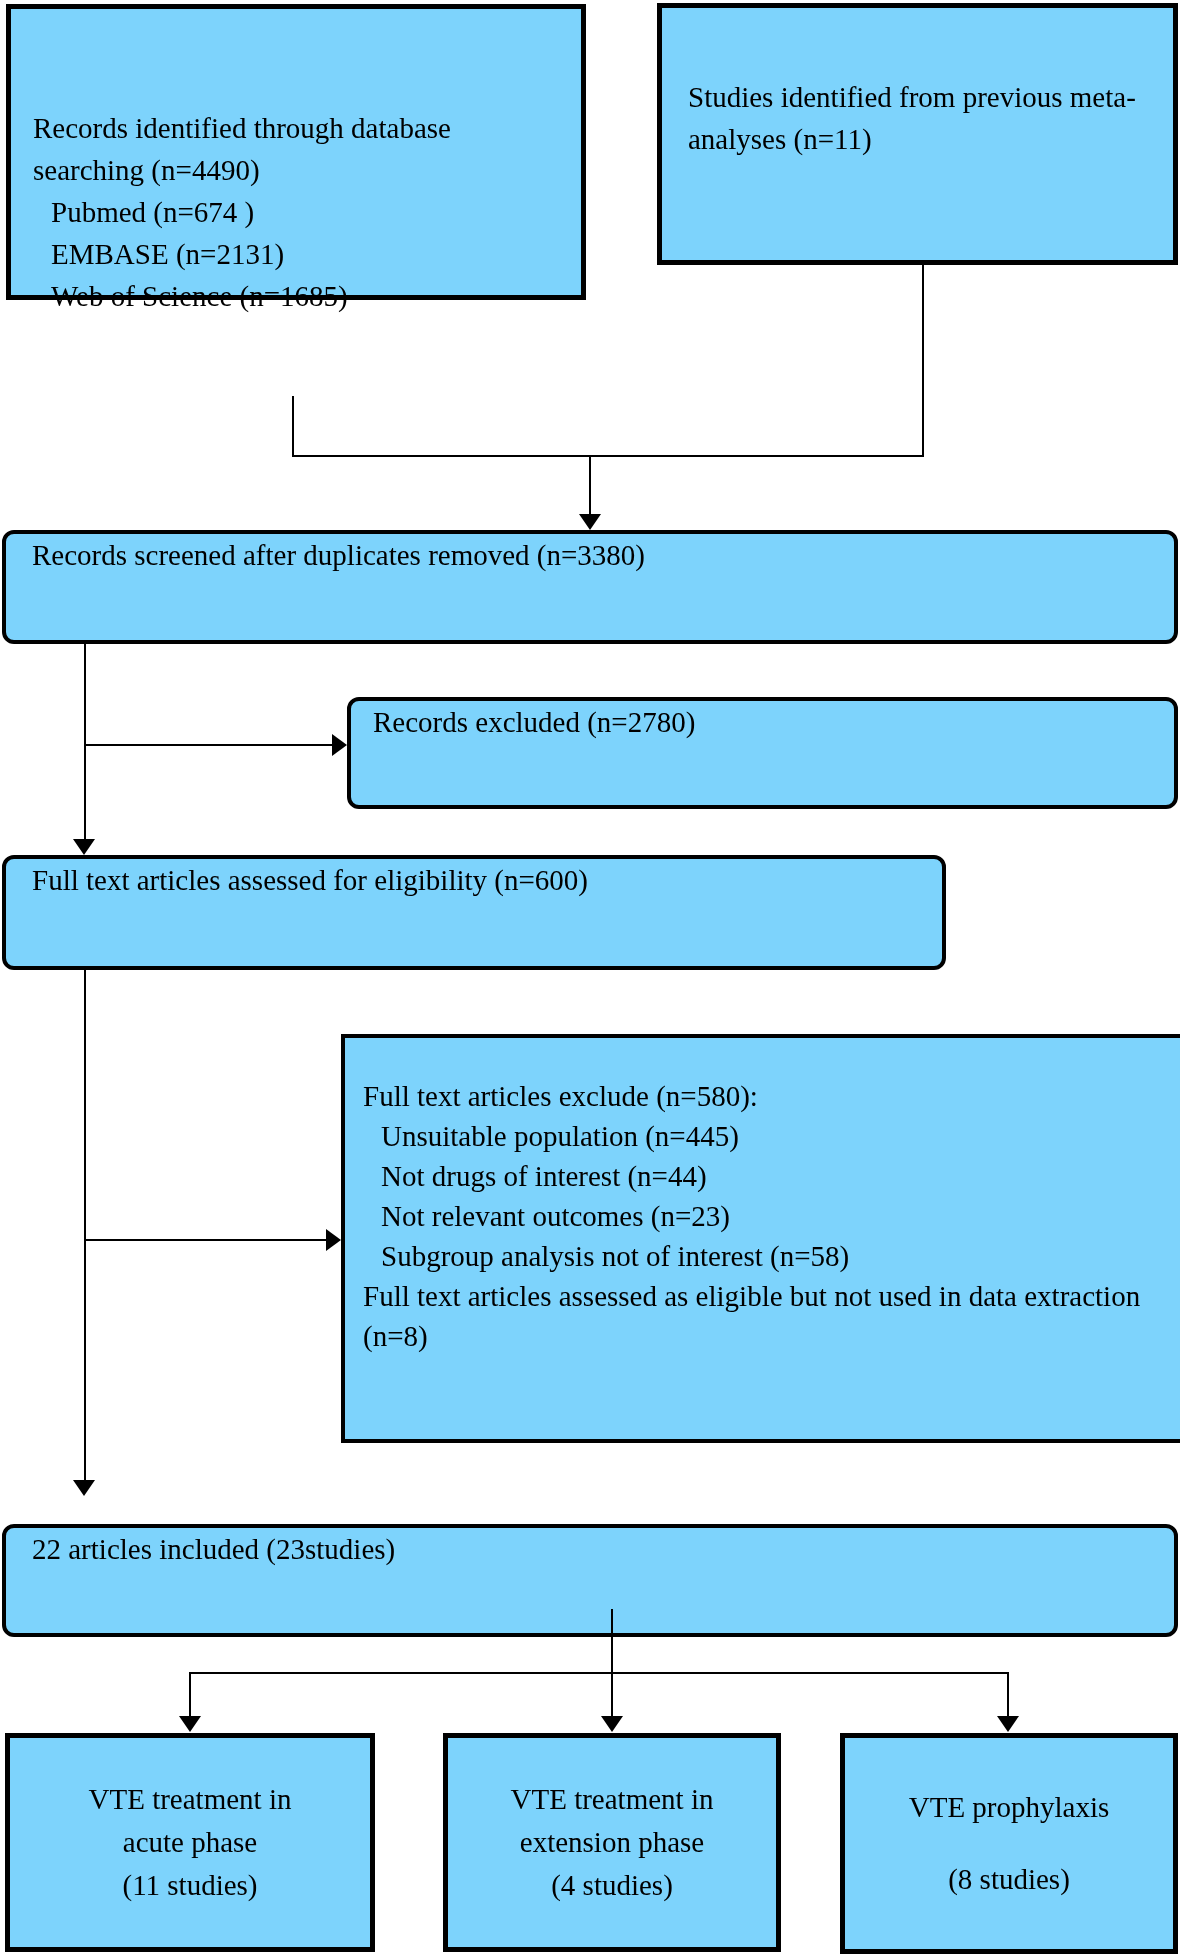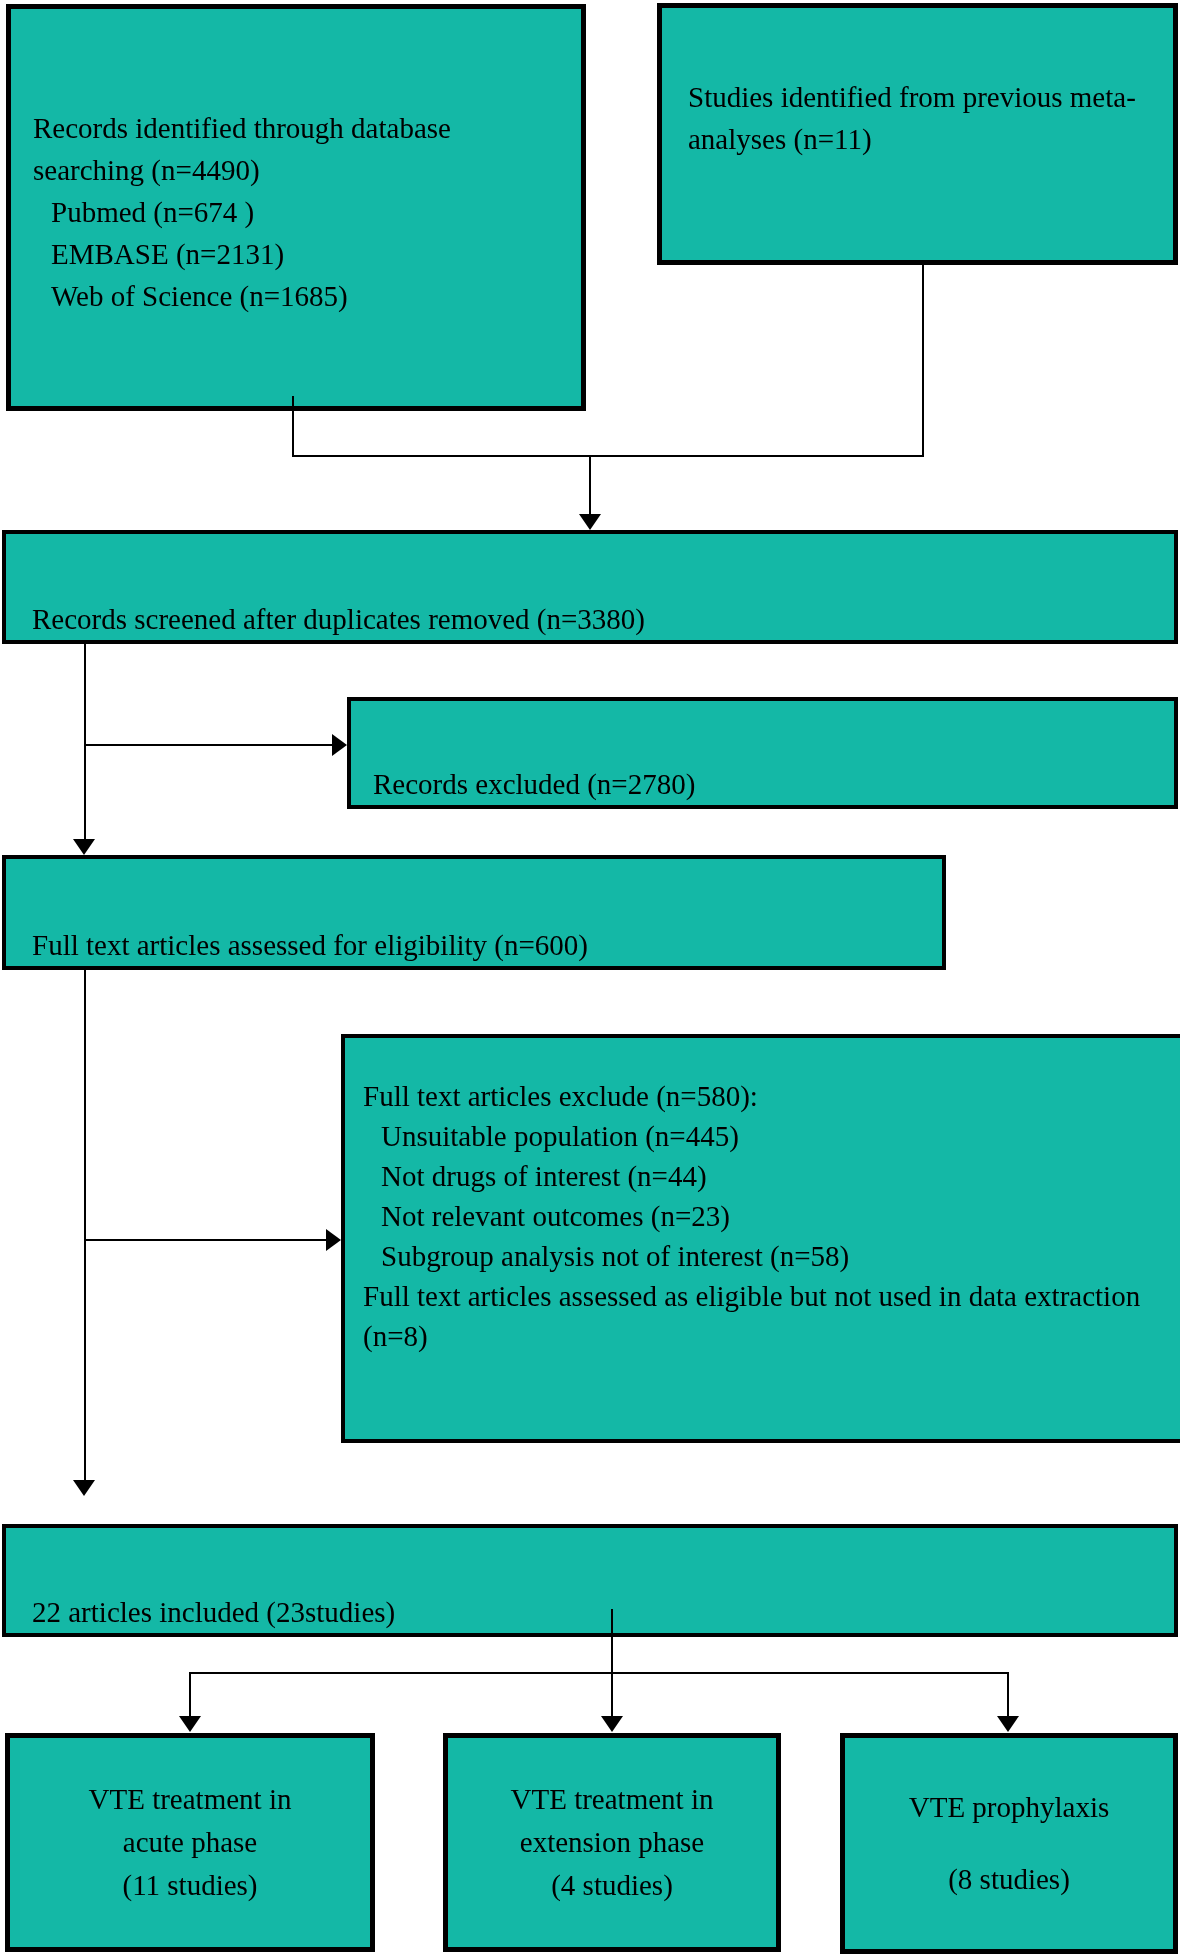--- a/index.html
+++ b/index.html
@@ -1,30 +1,30 @@
 <!DOCTYPE html>
 <html><head>
 <meta charset="utf-8">
 <style>
   html,body{margin:0;padding:0;background:#ffffff;}
   .stage{position:relative;width:1180px;height:1959px;background:#ffffff;overflow:hidden;
          font-family:"Liberation Serif","DejaVu Serif",serif;color:#000;}
-  .box{position:absolute;box-sizing:border-box;background:#14b8a6;border:4px solid #000000;
+  .box{position:absolute;box-sizing:border-box;background:#7dd3fc;border:4px solid #000000;
        font-size:29px;line-height:42px;}
   .thick{border-width:5px;}
-  .vcenter{display:flex;align-items:flex-end;}
+  .vcenter{display:flex;align-items:flex-start;border-radius:12px;}
   .ccenter{display:flex;flex-direction:column;align-items:center;justify-content:center;
            text-align:center;line-height:43px;}
   .vline,.hline{position:absolute;background:#000000;}
   .arr-d{position:absolute;width:0;height:0;border-left:11px solid transparent;
          border-right:11px solid transparent;border-top:16px solid #000000;}
   .arr-r{position:absolute;width:0;height:0;border-top:11px solid transparent;
          border-bottom:11px solid transparent;border-left:15px solid #000000;}
   .indent{padding-left:18px;}
-  .b1{left:6px;top:4px;width:580px;height:407px;padding:98px 8px 0 22px;}
+  .b1{left:6px;top:4px;width:580px;height:296px;padding:98px 8px 0 22px;}
   .b1 .ttl{width:520px;}
   .b2{left:657px;top:3px;width:521px;height:262px;padding:68px 8px 0 26px;}
   .b2 .txt{width:450px;}
   .b3{left:2px;top:530px;width:1176px;height:114px;padding-left:26px;}
   .b4{left:347px;top:697px;width:831px;height:112px;padding-left:22px;}
   .b5{left:2px;top:855px;width:944px;height:115px;padding-left:26px;}
   .b6{left:341px;top:1034px;width:967px;height:409px;padding:38px 0 0 18px;line-height:40px;}
   .b7{left:2px;top:1496px;width:1176px;height:113px;padding-left:26px;margin-top:28px;}
   .b8{left:5px;top:1733px;width:370px;height:219px;}
   .b9{left:443px;top:1733px;width:338px;height:219px;}

